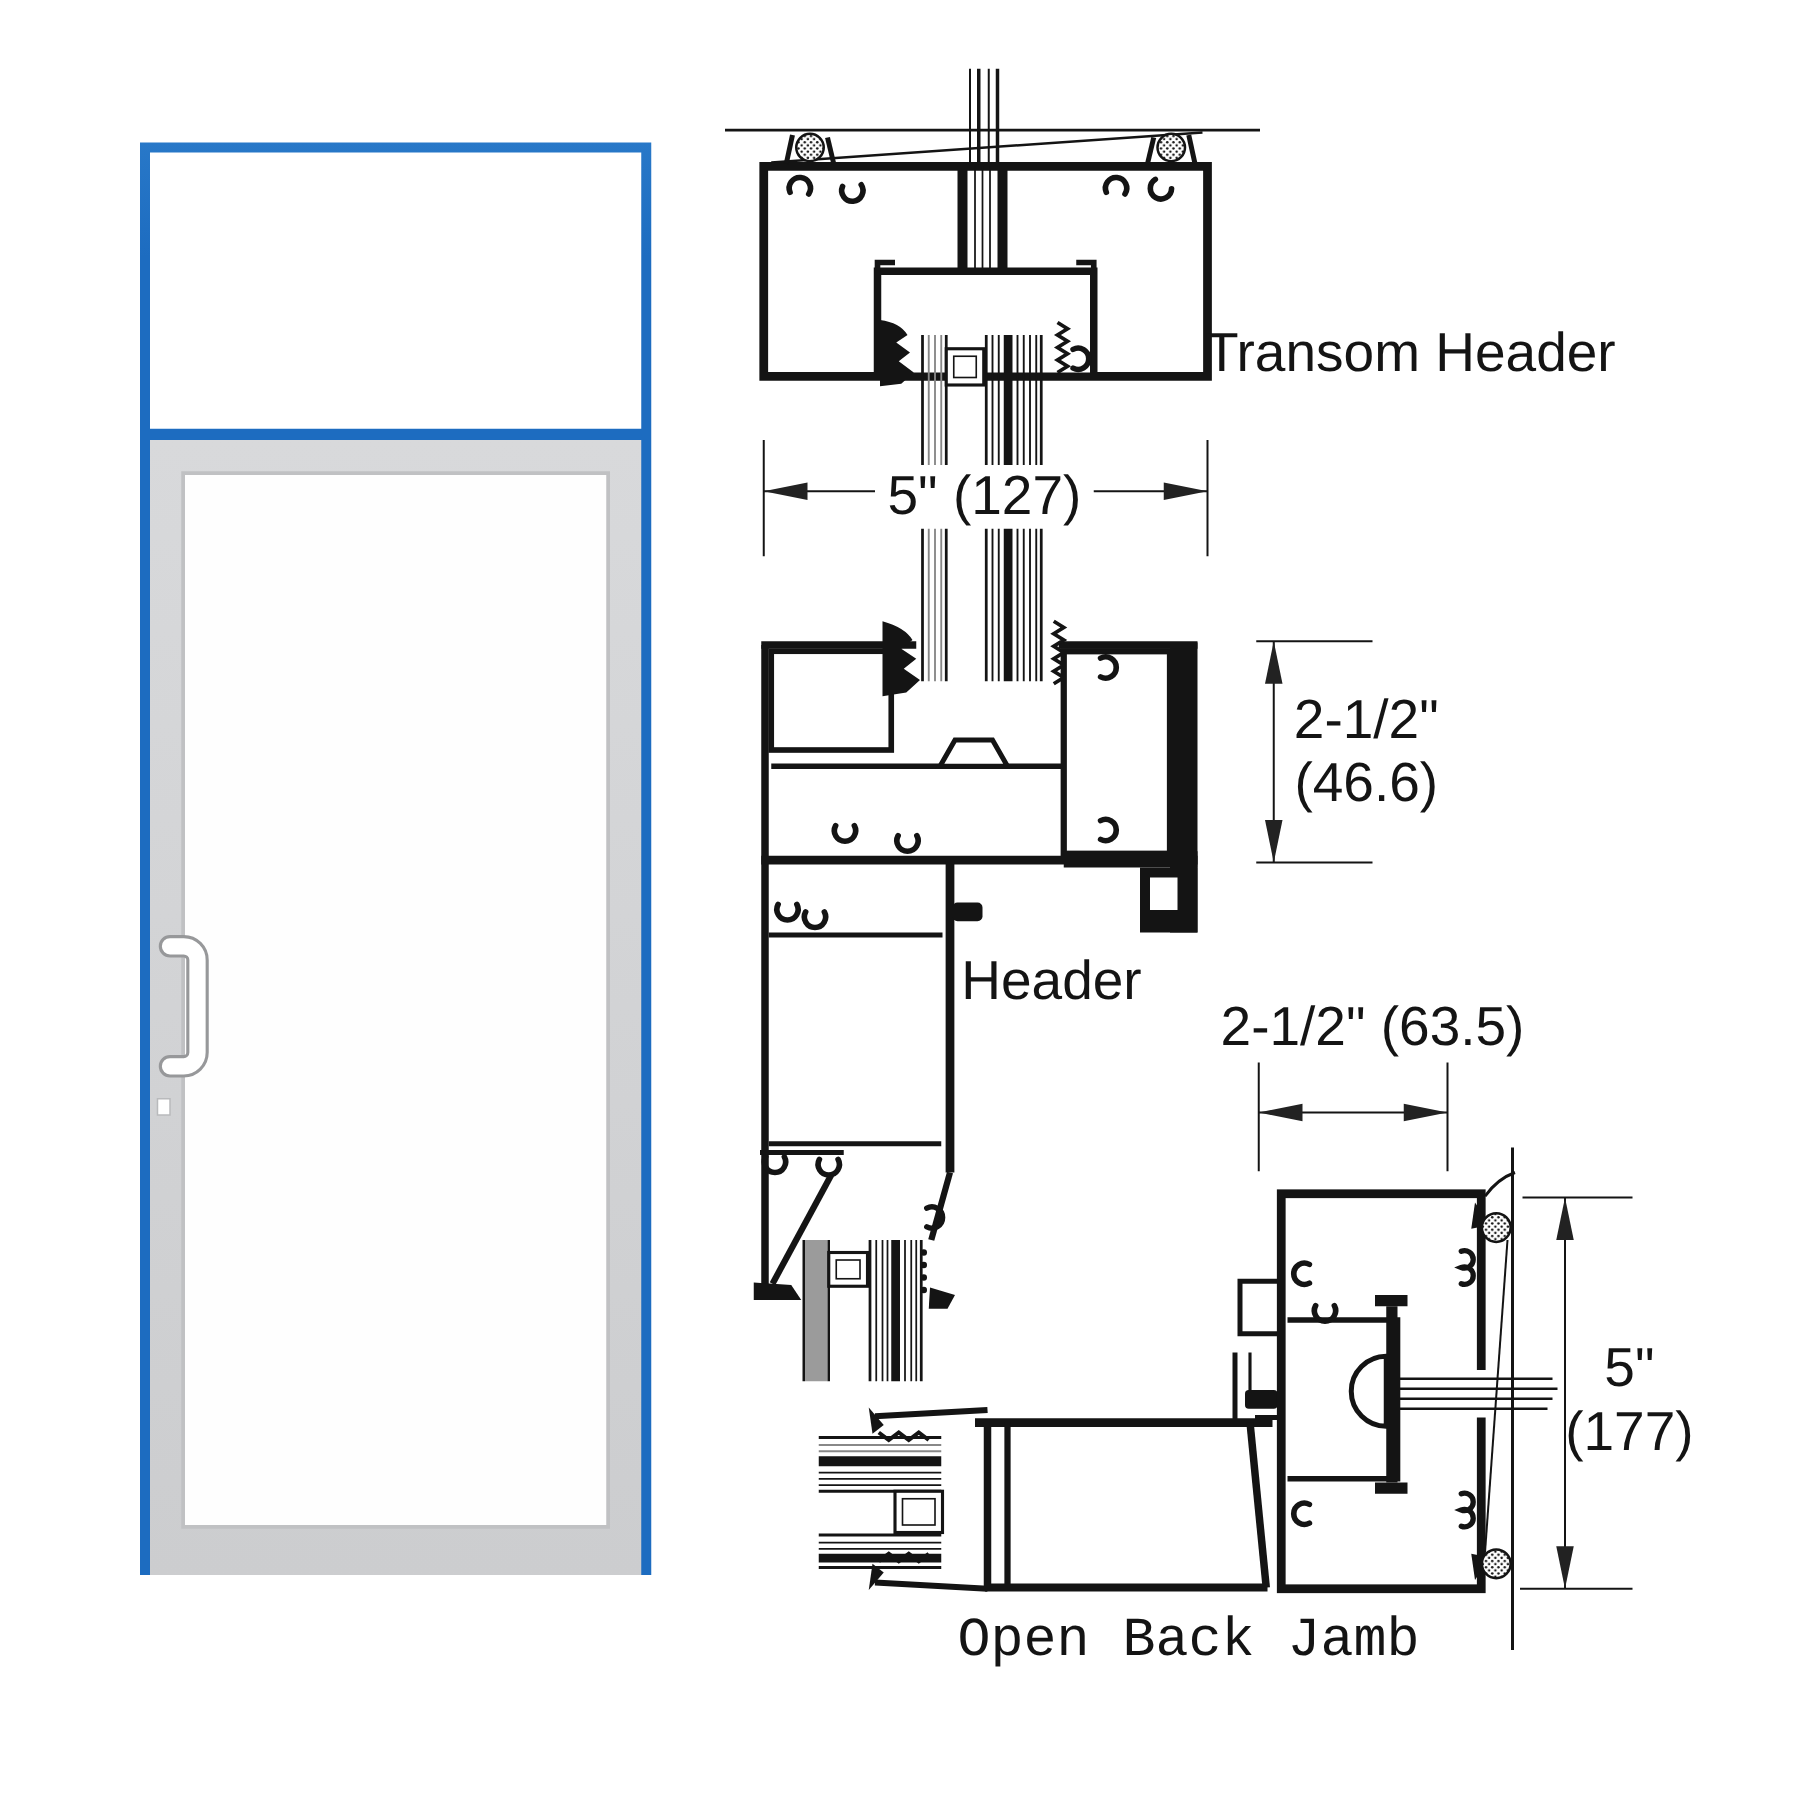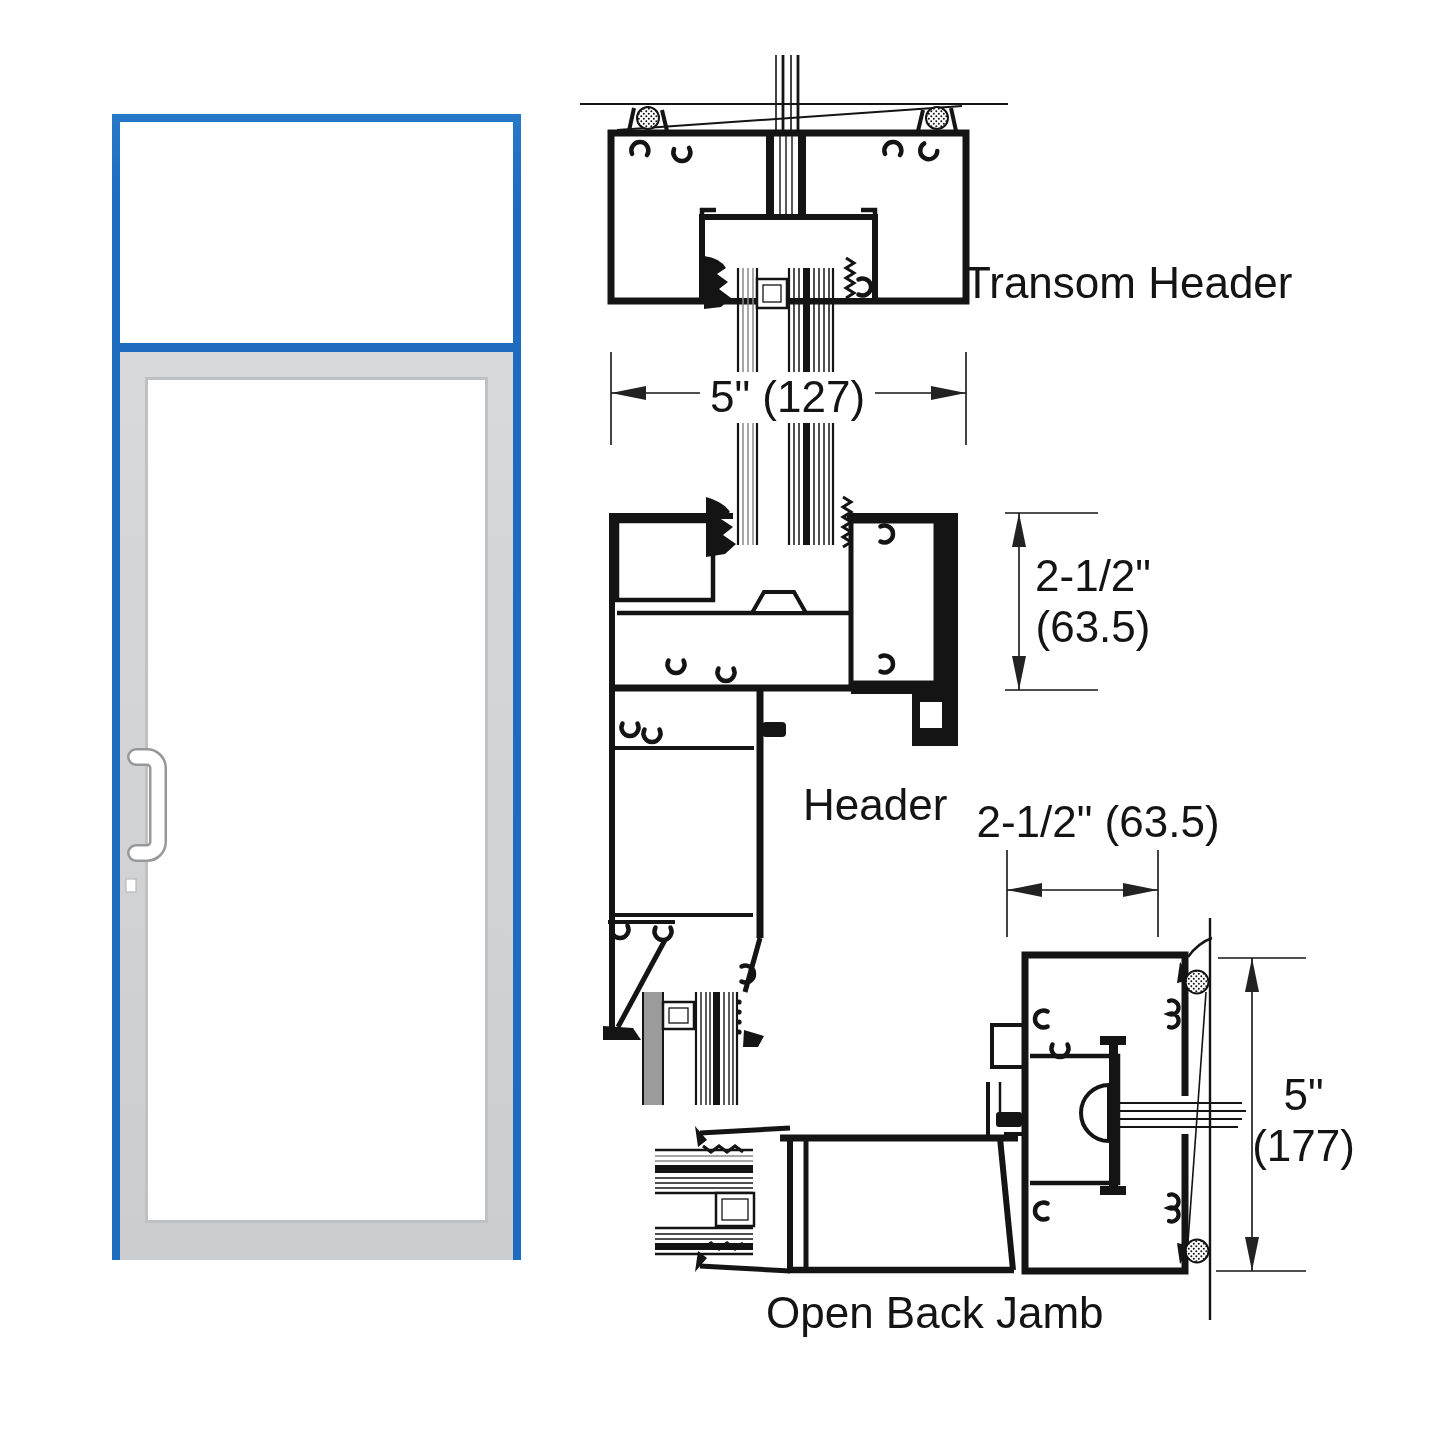--- a/index.html
+++ b/index.html
@@ -14,24 +14,24 @@
              background:linear-gradient(180deg,#d8d9db,#cccdcf);}
   .elev-stop{left:145px;top:377px;width:343px;height:846px;background:#c0c1c3;}
   .elev-glass{left:148px;top:380px;width:337px;height:840px;background:#fefefe;}
   
   svg.draw{position:absolute;left:0;top:0;width:1445px;height:1445px;}
   
   .lbl{position:absolute;font-size:44px;line-height:1.15;white-space:nowrap;color:#141414;}
   .ctr{text-align:center;}
   .dim-a{left:700px;top:372px;background:#fff;padding:0 10px;}
   .lbl-transom{left:964px;top:258px;}
-  .lbl-header{left:803px;top:760px;margin-top:20px;}
+  .lbl-header{left:769px;top:760px;}
   .dim-b{left:1018px;top:551px;width:150px;}
   .dim-c{left:968px;top:797px;width:260px;}
-  .lbl-obj{left:766px;top:1288px;}
+  .lbl-obj{left:766px;top:1288px;font-family:Liberation Mono, monospace;}
   .dim-d{left:1246px;top:1070px;width:115px;}
 </style>
 </head>
 <body>
 
 <div class="stage">
 
   <div class="abs elev-frame"></div>
   <div class="abs elev-transom-glass"></div>
   <div class="abs elev-door"></div>
@@ -251,21 +251,21 @@
   </svg>
 
   <div class="lbl lbl-transom">Transom Header</div>
 
   <div class="lbl dim-a ctr">5" (127)</div>
 
   <div class="lbl lbl-header">Header</div>
 
   <div class="lbl dim-b ctr">
     <div>2-1/2"</div>
-    <div>(63.5)</div>
+    <div>(46.6)</div>
   </div>
 
   <div class="lbl dim-c ctr">2-1/2" (63.5)</div>
 
   <div class="lbl lbl-obj">Open Back Jamb</div>
 
   <div class="lbl dim-d ctr">
     <div>5"</div>
     <div>(177)</div>
   </div>

